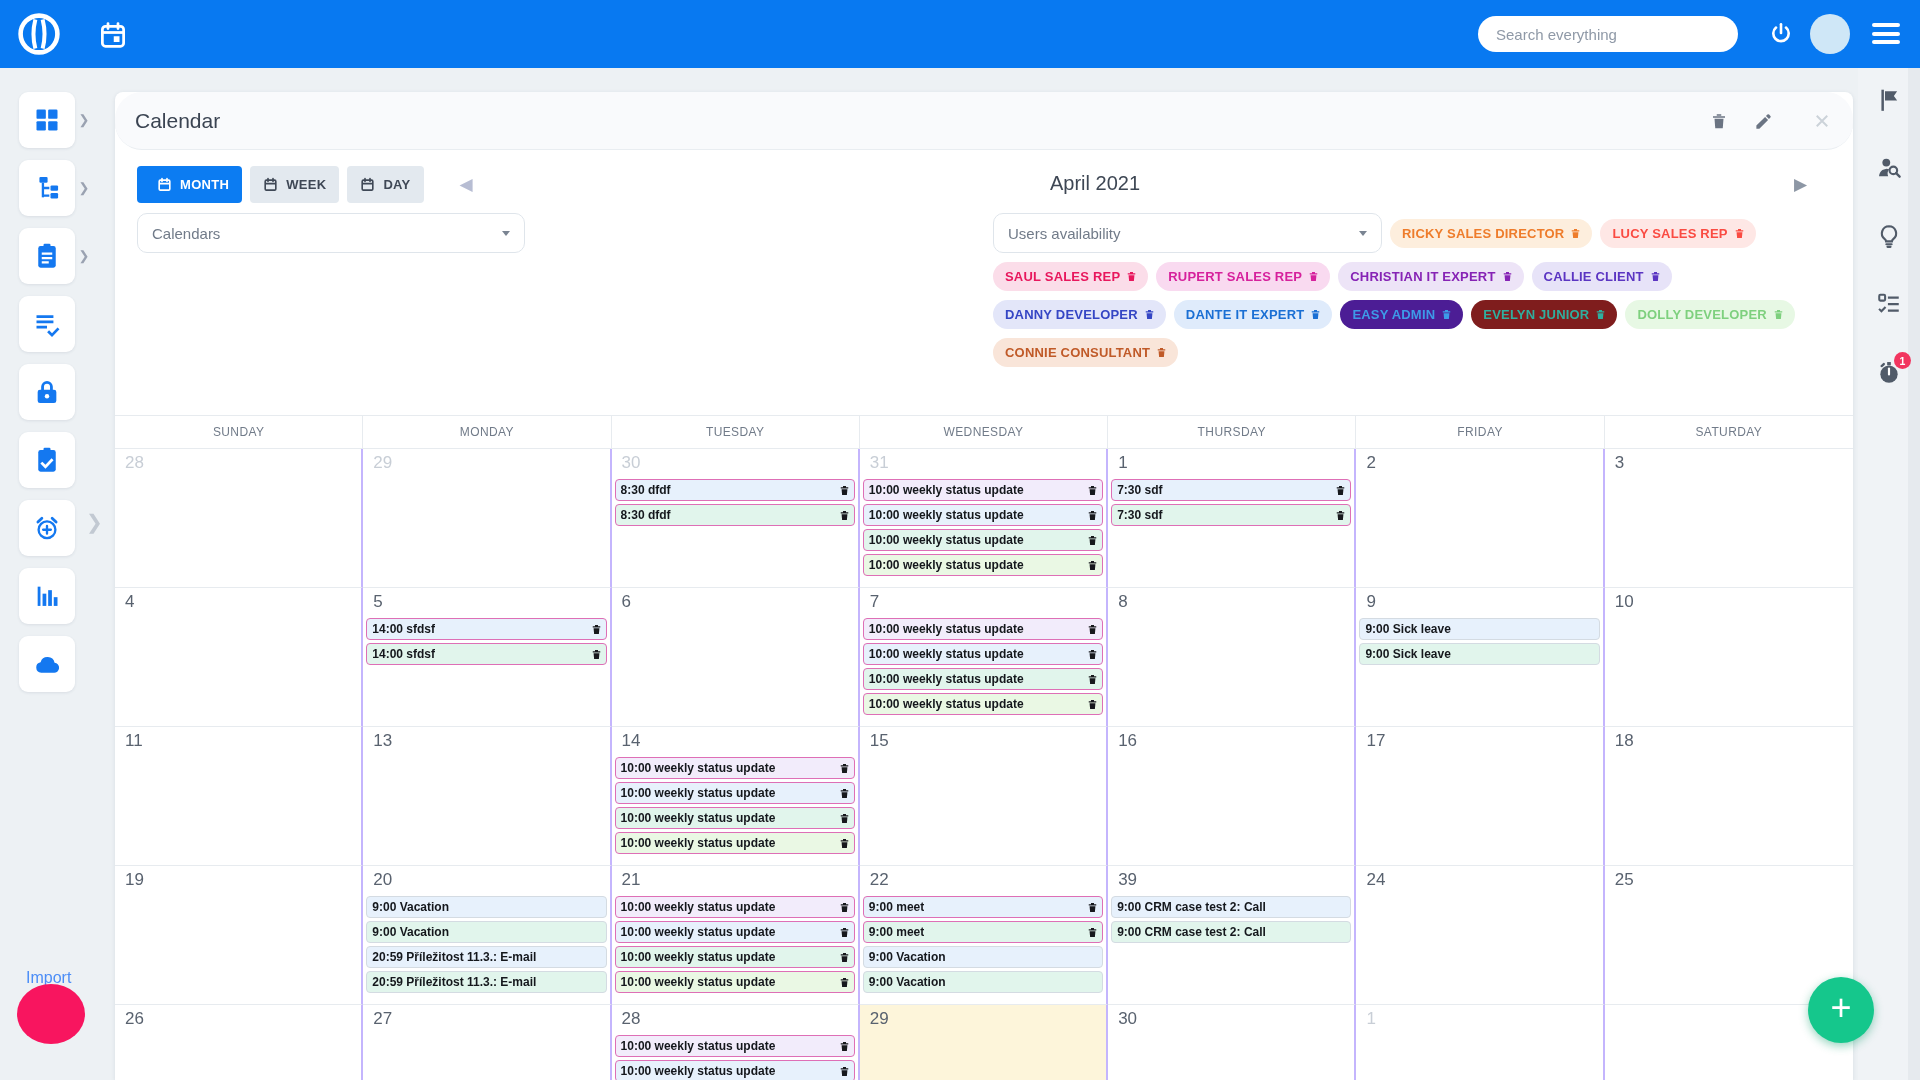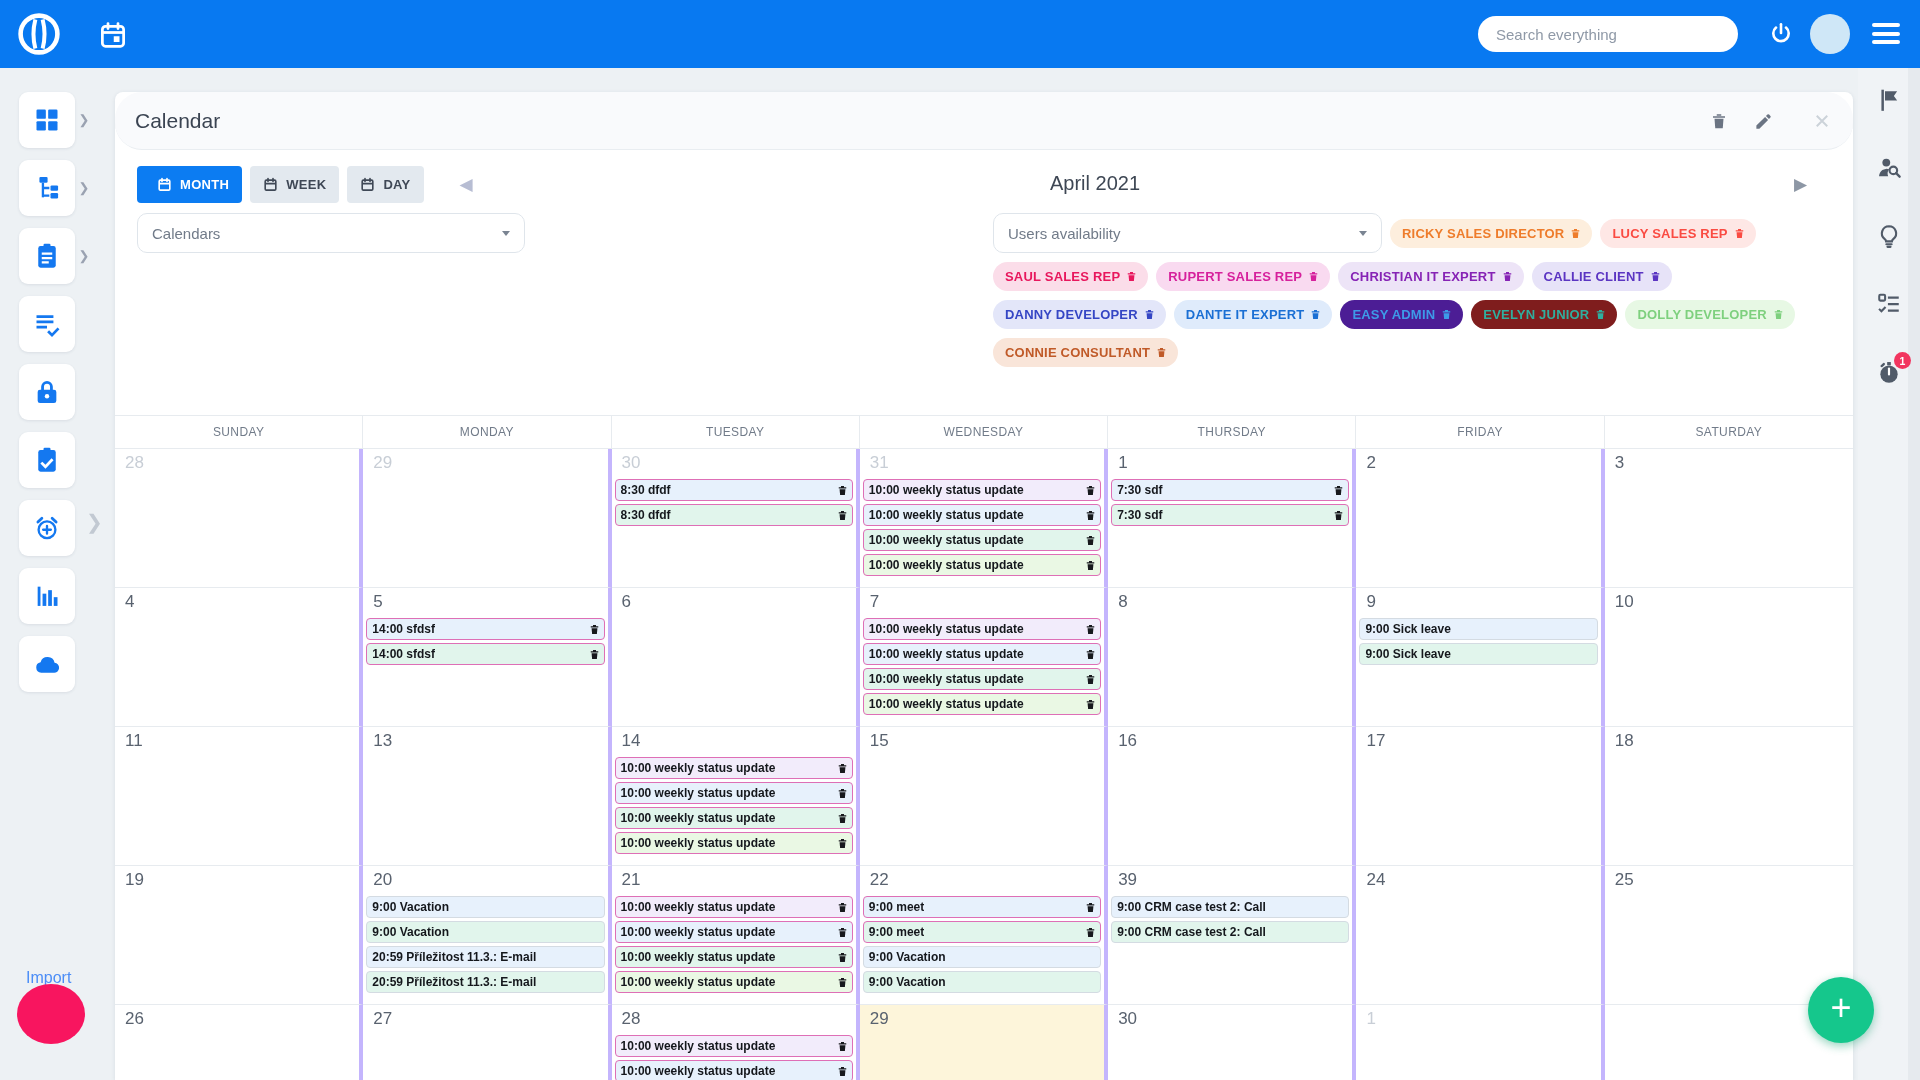--- a/index.html
+++ b/index.html
@@ -64,21 +64,21 @@
   .tag { height:29px; border-radius:15px; display:inline-flex; align-items:center; gap:7px; padding:0 12px;
     font-size:13px; font-weight:700; letter-spacing:.2px; cursor:pointer; white-space:nowrap; }
 
   
   .cal-grid { position:absolute; left:0; right:0; top:323px; display:grid;
     grid-template-columns:repeat(7,1fr); grid-template-rows:33px repeat(5,139px);
     border-top:1px solid #e7ebef; }
   .gh { display:flex; align-items:center; justify-content:center; font-size:12px; color:#717b89;
     letter-spacing:.4px; border-right:1px solid #e7ebef; border-bottom:1px solid #e7ebef; }
   .gh:nth-child(7n) { border-right:none; }
-  .gcell { border-right:4px solid #c4b5fd; border-bottom:1px solid #e7ebef; overflow:hidden; cursor:pointer; }
+  .gcell { border-right:2px solid #c4b5fd; border-bottom:1px solid #e7ebef; overflow:hidden; cursor:pointer; }
   .gcell:nth-child(7n+7) { border-right:none; }
   .gcell.today { background:#fdf5da; }
   .gdate { padding:4px 0 0 10px; font-size:17px; color:#59626f; }
   .gcell.muted .gdate { color:#c8ced6; }
   .gevents { margin:6px 3px 0 3px; display:flex; flex-direction:column; gap:3px; }
   .gevent { height:22px; flex:0 0 22px; border:1px solid; border-radius:4px; background:#fff; display:flex;
     align-items:center; justify-content:space-between; gap:4px; padding:0 5px; font-size:12px;
     font-weight:700; color:#14171c; white-space:nowrap; overflow:hidden; cursor:pointer; }
   .gevent .ev-x { overflow:hidden; }
 

